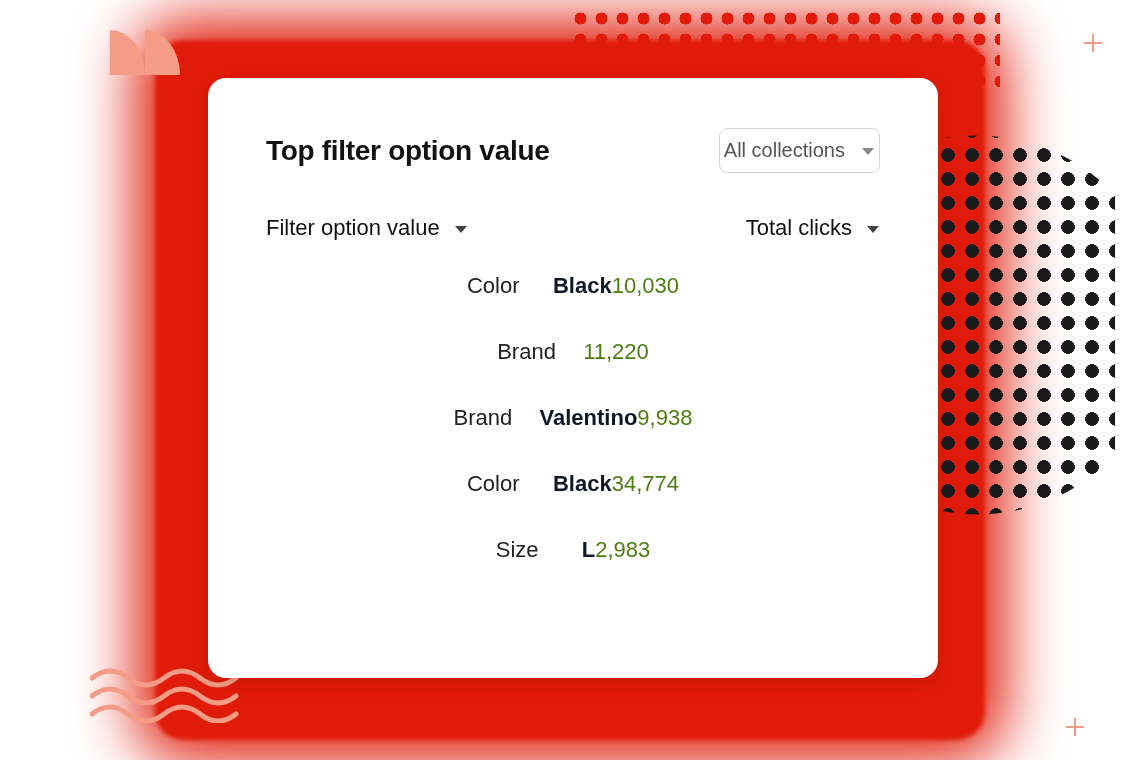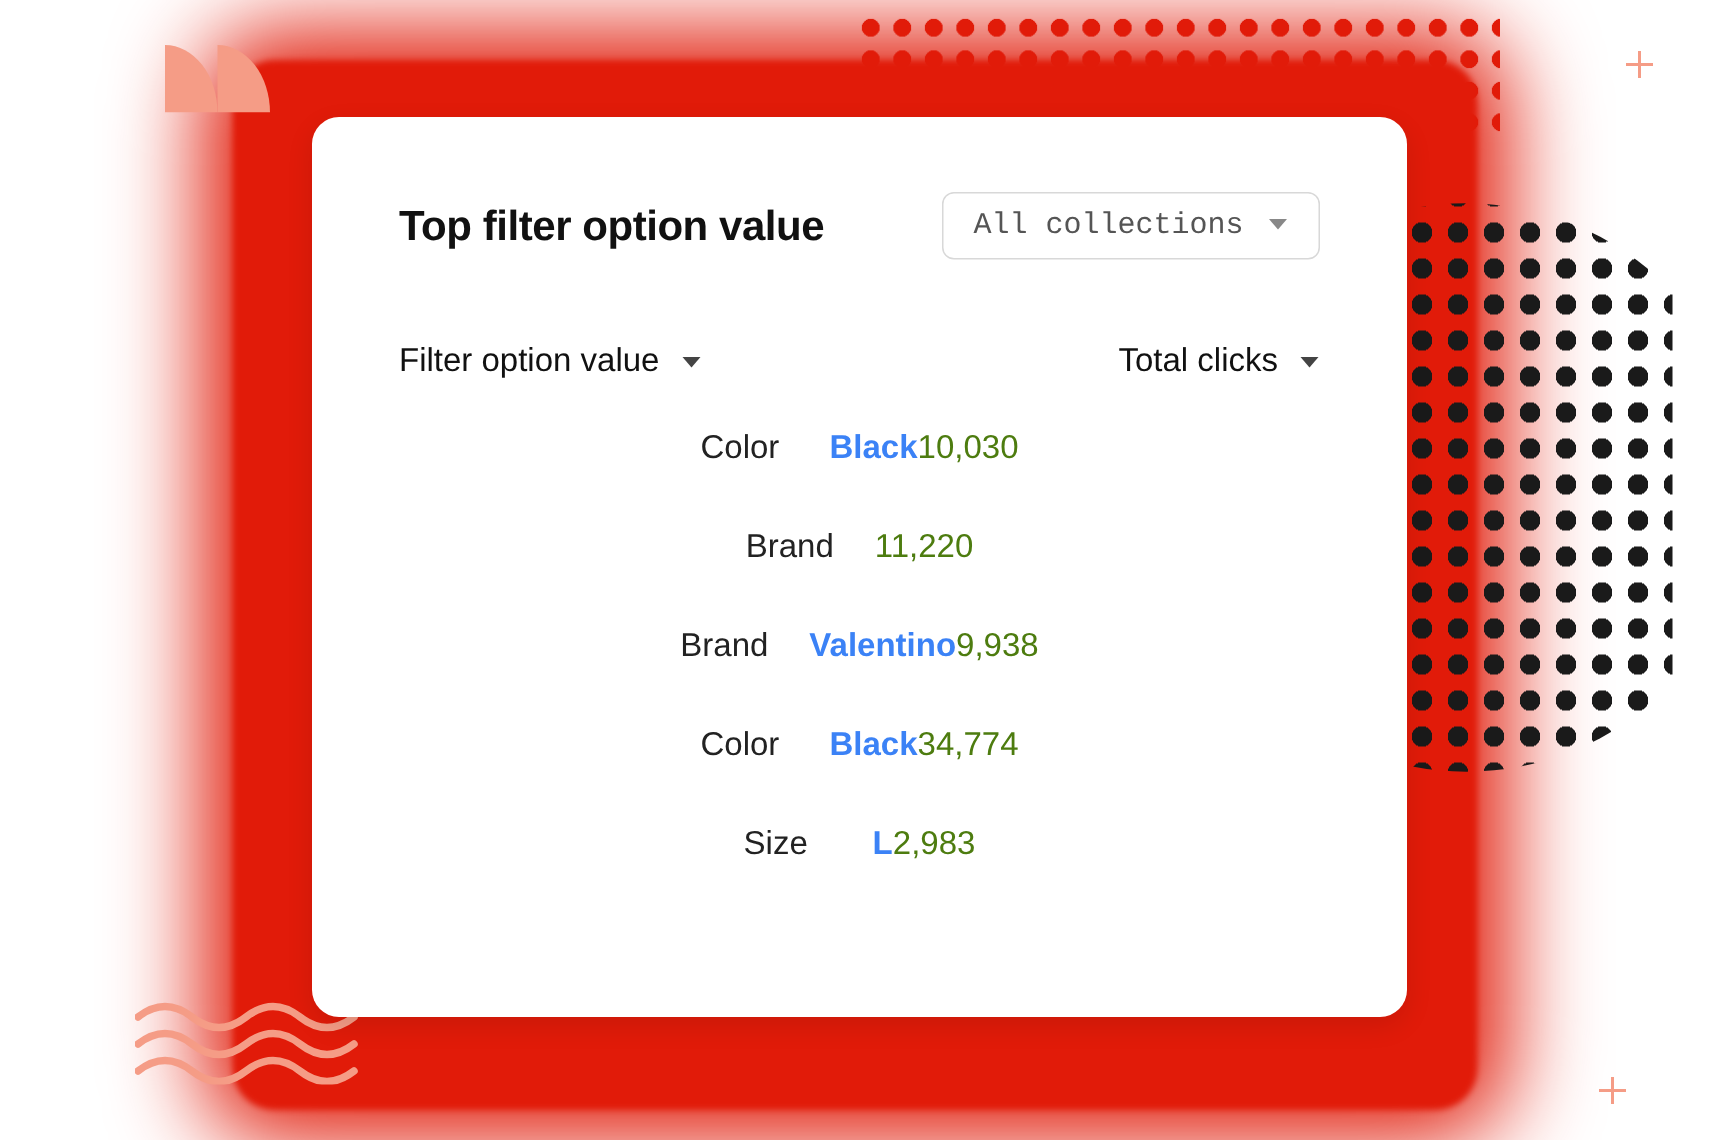--- a/index.html
+++ b/index.html
@@ -60,39 +60,38 @@
     background: #fff;
     border-radius: 18px;
     box-shadow: 0 6px 18px rgba(0,0,0,0.10);
     padding: 50px 58px 30px 58px;
   }
 
   .card-header {
     display: flex;
     align-items: center;
     justify-content: space-between;
-    margin-bottom: 54px;
+    margin-bottom: 42px;
   }
   .card-title {
     font-size: 28px;
     font-weight: 800;
     color:#111;
     letter-spacing:-0.3px;
   }
 
   .dropdown {
     display:flex; align-items:center; gap:16px;
-    padding: 10px 20px;
+    padding: 10px 4px;
     border:1px solid #d8d8d8;
     border-radius:8px;
     background:#fff;
     cursor:pointer;
     font-size:20px;
     color:#555;
-    font-family:Liberation Mono, monospace;
   }
   .dropdown .caret { color:#888; }
 
   .table-head {
     display:flex; justify-content:space-between;
     font-size:22px;
     font-weight:400;
     color:#111;
     margin-bottom:32px;
   }
@@ -100,21 +99,21 @@
   .th .caret { color:#444; }
 
   .rows { display:flex; flex-direction:column; gap:40px;align-items:center; }
   .row {
     display:grid;
     grid-template-columns: 86px 1fr auto;
     align-items:baseline;
     font-size:22px;
   }
   .row .cat { color:#222; font-weight:400; }
-  .row .val { color:#3b82f6; font-weight:700; }
+  .row .val { color:#0f172a; font-weight:700; }
   .row .num { color:#4d7c0f; text-align:right; font-weight:400; font-variant-numeric: tabular-nums; }
 
   svg.caret { width:14px; height:10px; }
 </style>
 </head>
 <body>
 
 <div class="stage">
 
   <div class="red-glow"></div>

